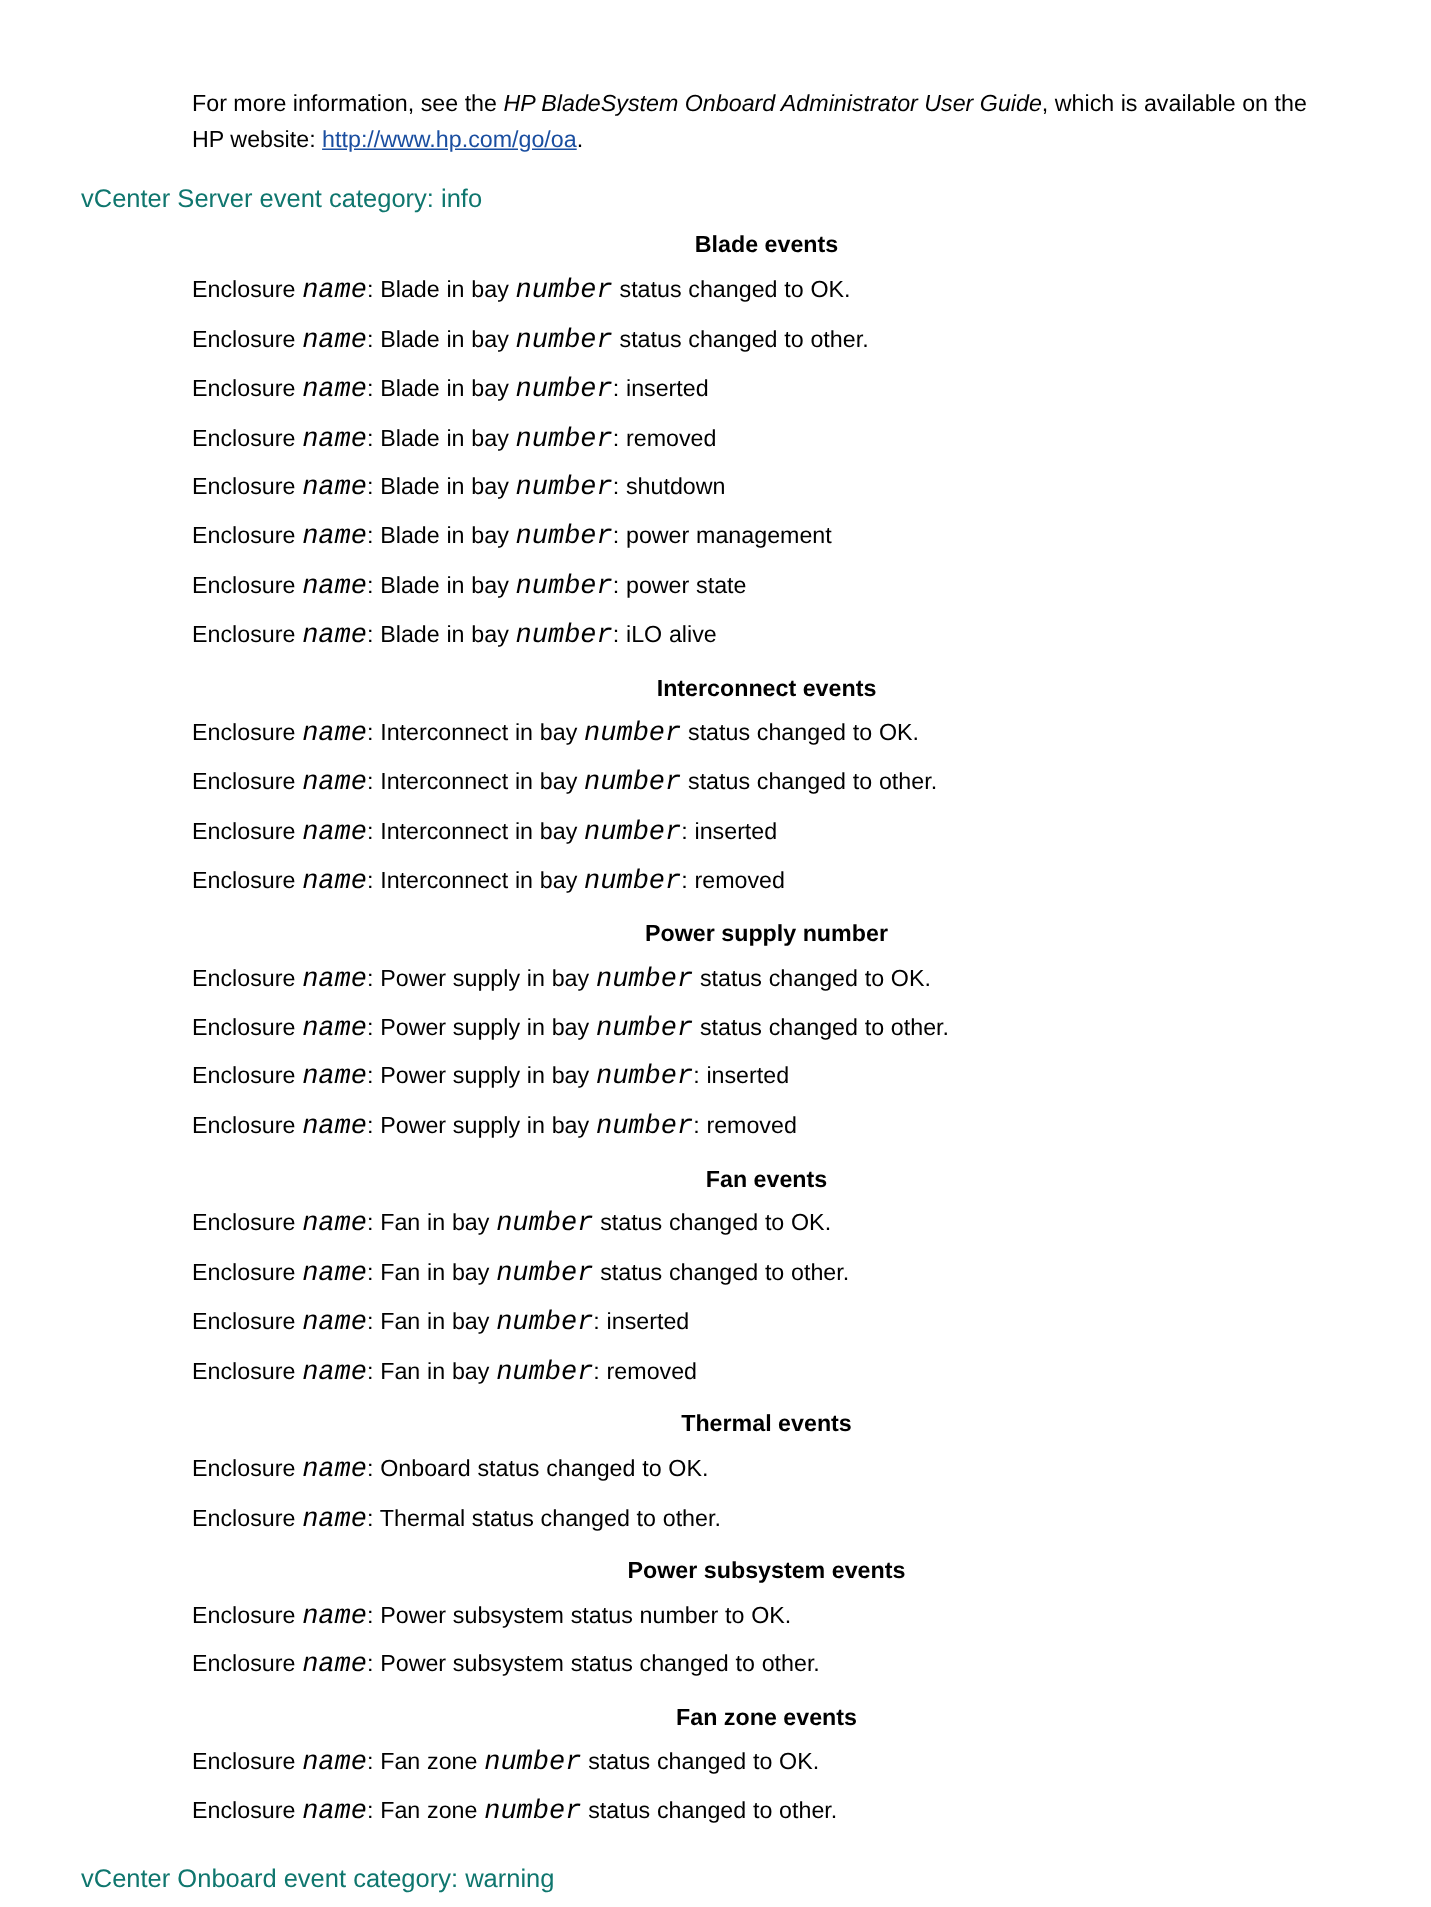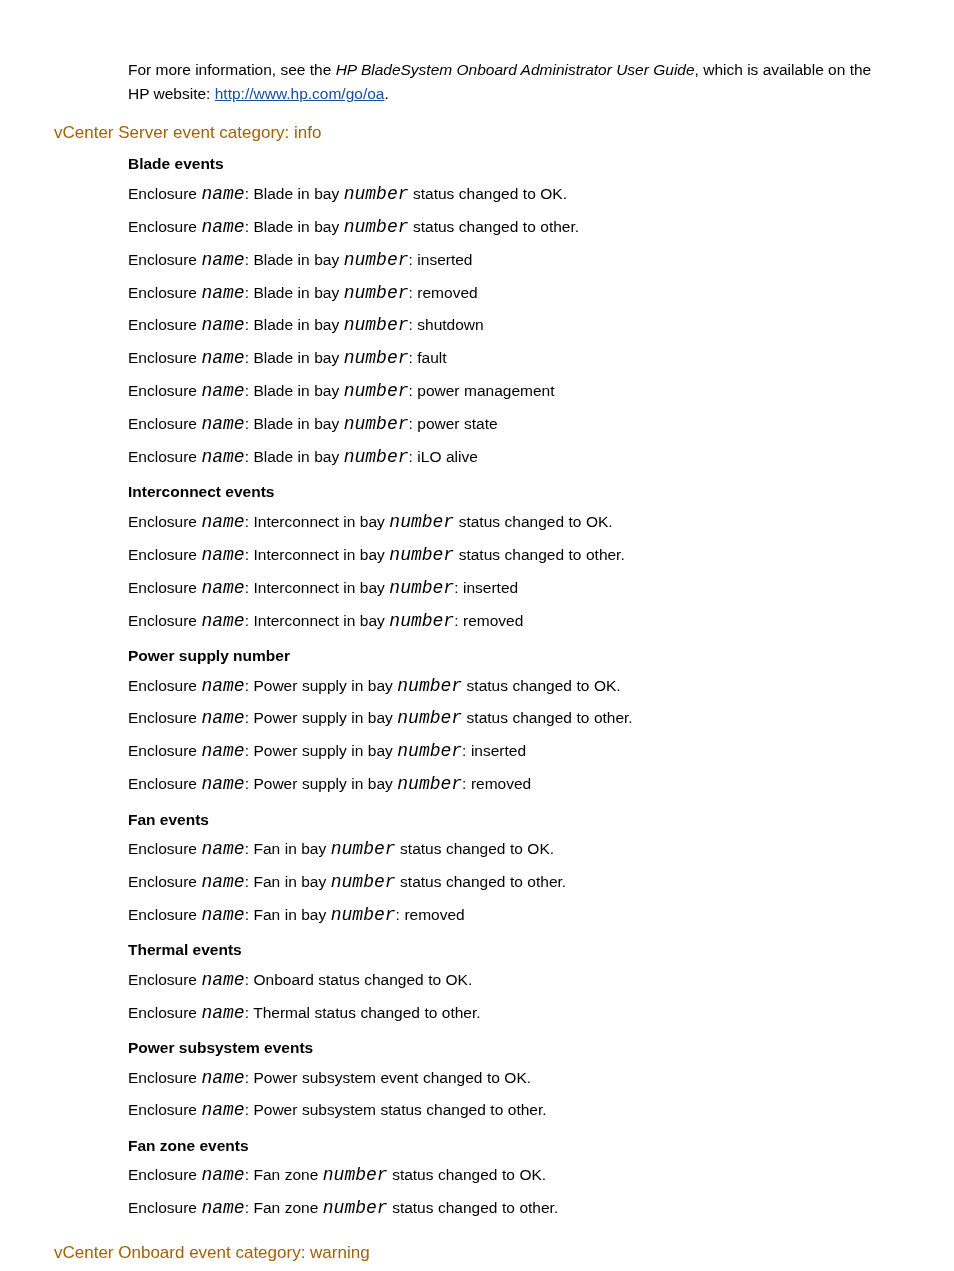--- a/index.html
+++ b/index.html
@@ -21,29 +21,30 @@
   .intro {
     margin-left: 68px;
     font-size: 15.5px;
   }
   .intro .ital { font-style: italic; margin-top: 29px; }
   .intro a {
     color: #1a4ea0;
     text-decoration: underline;
   }
   .section-heading {
-    color: #a16207;
+    color: #0f766e;
     font-size: 17px;
     font-weight: 400;
     margin: 14px 0 4px -6px;
   }
   .subheading {
     font-weight: 700;
     font-size: 15.5px;
     margin: 6px 0 2px 68px;
+    text-align: center;
   }
   .event-line {
     margin-left: 68px;
     font-size: 15.5px;
     padding: 2.5px 0;
     word-spacing: 0.2px;
   }
   .ename { font-style: italic; font-family: "Courier New", monospace; font-size: 18px; }
 </style>
 </head>
@@ -56,43 +57,43 @@
   </div>
 
   <div id="sections-root">
       <div class="section-heading">vCenter Server event category: info</div>
       <div class="subheading">Blade events</div>
       <div class="event-line"><span>Enclosure </span><span class="ename">name</span><span>: Blade in bay </span><span class="ename">number</span><span> status changed to OK.</span></div>
       <div class="event-line"><span>Enclosure </span><span class="ename">name</span><span>: Blade in bay </span><span class="ename">number</span><span> status changed to other.</span></div>
       <div class="event-line"><span>Enclosure </span><span class="ename">name</span><span>: Blade in bay </span><span class="ename">number</span><span>: inserted</span></div>
       <div class="event-line"><span>Enclosure </span><span class="ename">name</span><span>: Blade in bay </span><span class="ename">number</span><span>: removed</span></div>
       <div class="event-line"><span>Enclosure </span><span class="ename">name</span><span>: Blade in bay </span><span class="ename">number</span><span>: shutdown</span></div>
-      <div class="event-line"><span>Enclosure </span><span class="ename">name</span><span>: Blade in bay </span><span class="ename">number</span><span>: fault</span></div>
       <div class="event-line"><span>Enclosure </span><span class="ename">name</span><span>: Blade in bay </span><span class="ename">number</span><span>: power management</span></div>
       <div class="event-line"><span>Enclosure </span><span class="ename">name</span><span>: Blade in bay </span><span class="ename">number</span><span>: power state</span></div>
       <div class="event-line"><span>Enclosure </span><span class="ename">name</span><span>: Blade in bay </span><span class="ename">number</span><span>: iLO alive</span></div>
       <div class="subheading">Interconnect events</div>
       <div class="event-line"><span>Enclosure </span><span class="ename">name</span><span>: Interconnect in bay </span><span class="ename">number</span><span> status changed to OK.</span></div>
       <div class="event-line"><span>Enclosure </span><span class="ename">name</span><span>: Interconnect in bay </span><span class="ename">number</span><span> status changed to other.</span></div>
       <div class="event-line"><span>Enclosure </span><span class="ename">name</span><span>: Interconnect in bay </span><span class="ename">number</span><span>: inserted</span></div>
       <div class="event-line"><span>Enclosure </span><span class="ename">name</span><span>: Interconnect in bay </span><span class="ename">number</span><span>: removed</span></div>
       <div class="subheading">Power supply number</div>
       <div class="event-line"><span>Enclosure </span><span class="ename">name</span><span>: Power supply in bay </span><span class="ename">number</span><span> status changed to OK.</span></div>
       <div class="event-line"><span>Enclosure </span><span class="ename">name</span><span>: Power supply in bay </span><span class="ename">number</span><span> status changed to other.</span></div>
       <div class="event-line"><span>Enclosure </span><span class="ename">name</span><span>: Power supply in bay </span><span class="ename">number</span><span>: inserted</span></div>
       <div class="event-line"><span>Enclosure </span><span class="ename">name</span><span>: Power supply in bay </span><span class="ename">number</span><span>: removed</span></div>
       <div class="subheading">Fan events</div>
       <div class="event-line"><span>Enclosure </span><span class="ename">name</span><span>: Fan in bay </span><span class="ename">number</span><span> status changed to OK.</span></div>
       <div class="event-line"><span>Enclosure </span><span class="ename">name</span><span>: Fan in bay </span><span class="ename">number</span><span> status changed to other.</span></div>
+      <div class="event-line"><span>Enclosure </span><span class="ename">name</span><span>: Fan in bay </span><span class="ename">number</span><span>: inserted</span></div>
       <div class="event-line"><span>Enclosure </span><span class="ename">name</span><span>: Fan in bay </span><span class="ename">number</span><span>: removed</span></div>
       <div class="subheading">Thermal events</div>
       <div class="event-line"><span>Enclosure </span><span class="ename">name</span><span>: Onboard status changed to OK.</span></div>
       <div class="event-line"><span>Enclosure </span><span class="ename">name</span><span>: Thermal status changed to other.</span></div>
       <div class="subheading">Power subsystem events</div>
-      <div class="event-line"><span>Enclosure </span><span class="ename">name</span><span>: Power subsystem event changed to OK.</span></div>
+      <div class="event-line"><span>Enclosure </span><span class="ename">name</span><span>: Power subsystem status number to OK.</span></div>
       <div class="event-line"><span>Enclosure </span><span class="ename">name</span><span>: Power subsystem status changed to other.</span></div>
       <div class="subheading">Fan zone events</div>
       <div class="event-line"><span>Enclosure </span><span class="ename">name</span><span>: Fan zone </span><span class="ename">number</span><span> status changed to OK.</span></div>
       <div class="event-line"><span>Enclosure </span><span class="ename">name</span><span>: Fan zone </span><span class="ename">number</span><span> status changed to other.</span></div>
       <div class="section-heading">vCenter Onboard event category: warning</div>
       <div class="subheading">Blade events</div>
       <div class="event-line"><span>Enclosure </span><span class="ename">name</span><span>: Blade in bay </span><span class="ename">number</span><span> status changed to unknown.</span></div>
     </div>
 
 </div>

